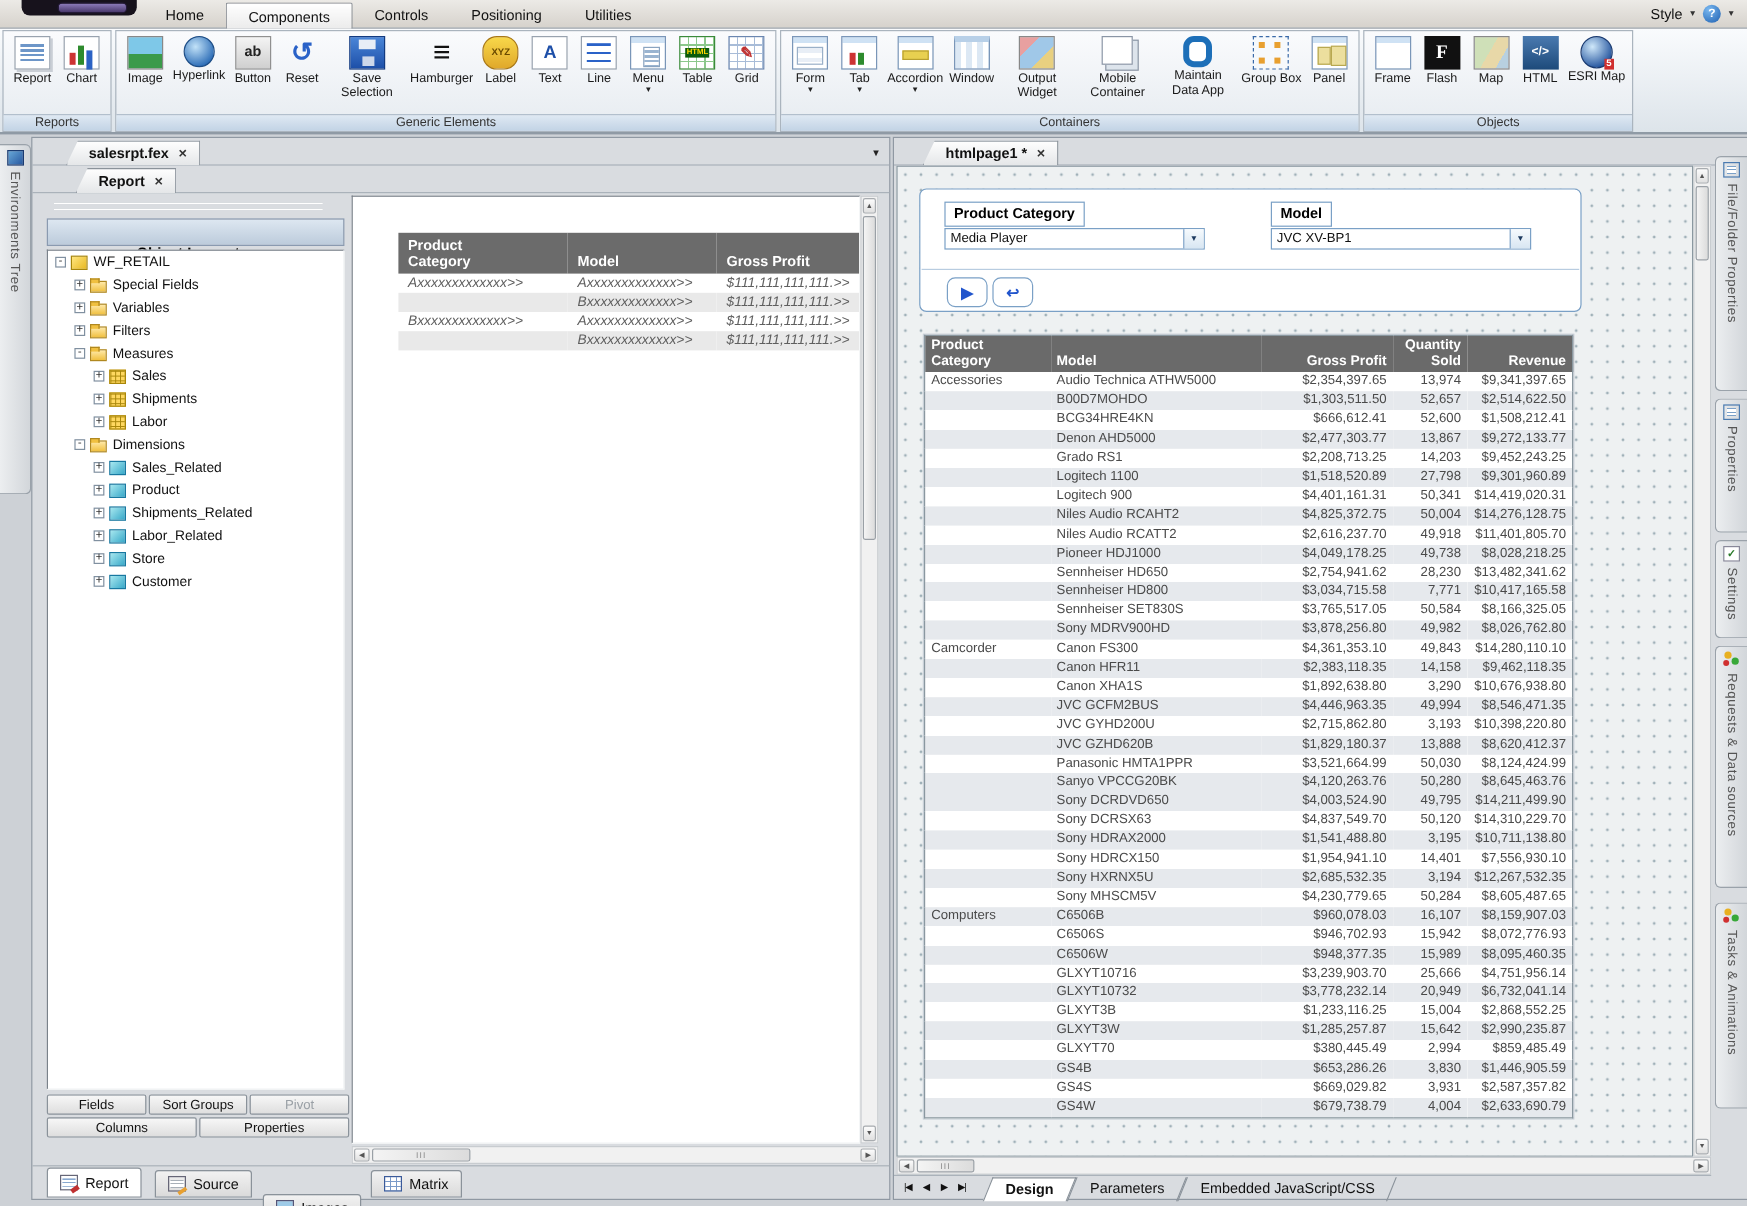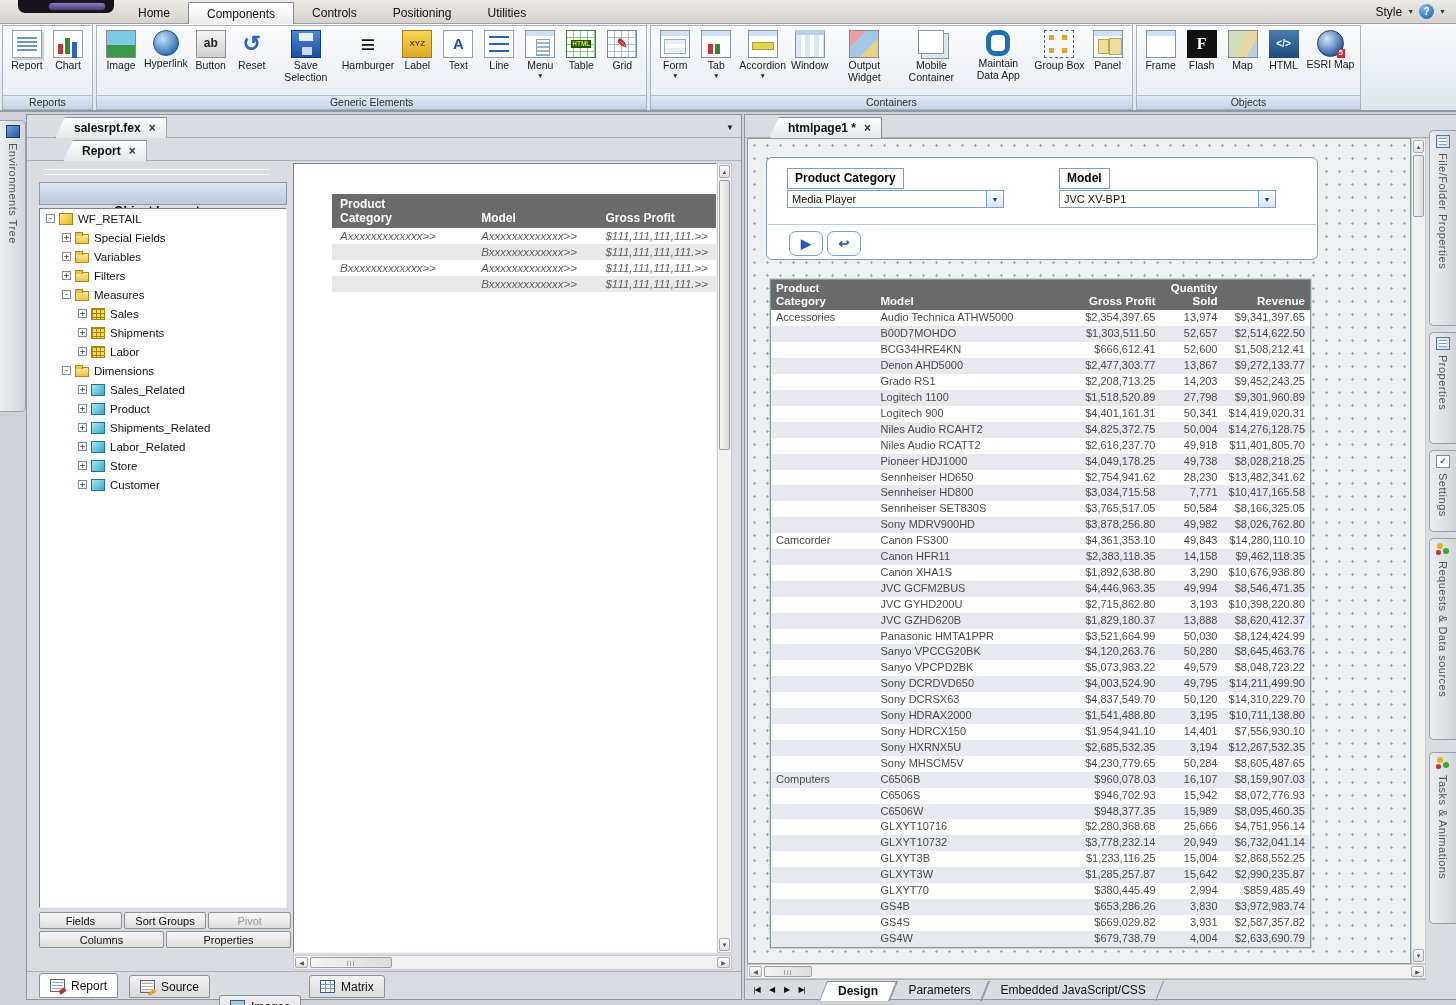--- a/index.html
+++ b/index.html
@@ -47,21 +47,21 @@
   .ic-chart::after  { content:""; position:absolute; left:11px; bottom:3px; width:5px; height:16px; background:#2e8b2e; box-shadow:7px 4px 0 #2b62c4; }
   .ic-image   { background:linear-gradient(#7ec8e8 0 55%,#3a9a4a 55%); border:1px solid #888; }
   .ic-hyperlink { width:26px; height:26px; border-radius:50%; border:1px solid #1d4d86;
     background:radial-gradient(circle at 9px 8px,#c2e2f8,#2f6fb8 75%); }
   .ic-button  { background:linear-gradient(#f4f4f4,#cfcfcf); border:1px solid #909090; color:#222; font-size:12px; }
   .ic-reset   { color:#2a62c8; font-size:22px; border:none; }
   .ic-save-selection { background:linear-gradient(#4a86d8,#1d4fa8); border:1px solid #123a80; }
   .ic-save-selection::before { content:""; position:absolute; top:2px; left:7px; right:7px; height:8px; background:#e8eef6; }
   .ic-save-selection::after  { content:""; position:absolute; bottom:2px; left:10px; width:10px; height:8px; background:#cdd8ea; }
   .ic-hamburger { color:#111; font-size:25px; }
-  .ic-label   { background:linear-gradient(#f8d84a,#e0a82a); border:1px solid #a87818; border-radius:0; color:#6a4a00; font-size:8px; }
+  .ic-label   { background:linear-gradient(#f8d84a,#e0a82a); border:1px solid #a87818; border-radius:12px; color:#6a4a00; font-size:8px; }
   .ic-text    { background:#fff; border:1px solid #98a2ae; color:#1d4fa8; font-size:15px; }
   .ic-line    { background:#fff; border:1px solid #98a2ae; }
   .ic-line::before { content:""; position:absolute; top:5px; bottom:4px; left:4px; right:4px;
     background:repeating-linear-gradient(#2a62c8 0 2px,transparent 2px 7px); }
   .ic-win, .ic-menu, .ic-form, .ic-tab, .ic-accordion, .ic-panel, .ic-frame
     { background:linear-gradient(#cfe2f4 0 5px,#fff 5px); border:1px solid #7a96b8; }
   .ic-menu::after { content:""; position:absolute; top:8px; right:4px; width:12px; height:15px;
     border:1px solid #8aa4c0; background:repeating-linear-gradient(#ffffff 0 2px,#9ab4d0 2px 4px); }
   .ic-table { background:#fff; border:1px solid #3a8a3a;
     background-image:repeating-linear-gradient(90deg,transparent 0 6px,#8cc88c 6px 7px),repeating-linear-gradient(transparent 0 6px,#8cc88c 6px 7px); }
@@ -739,27 +739,20 @@
               <td class="ar">50,030</td>
               <td class="ar">$8,124,424.99</td>
             </tr>
             <tr class="alt">
               <td class="al"></td>
               <td class="al">Sanyo VPCCG20BK</td>
               <td class="ar">$4,120,263.76</td>
               <td class="ar">50,280</td>
               <td class="ar">$8,645,463.76</td>
             </tr>
-            <tr>
-              <td class="al"></td>
-              <td class="al">Sanyo VPCPD2BK</td>
-              <td class="ar">$5,073,983.22</td>
-              <td class="ar">49,579</td>
-              <td class="ar">$8,048,723.22</td>
-            </tr>
             <tr class="alt">
               <td class="al"></td>
               <td class="al">Sony DCRDVD650</td>
               <td class="ar">$4,003,524.90</td>
               <td class="ar">49,795</td>
               <td class="ar">$14,211,499.90</td>
             </tr>
             <tr>
               <td class="al"></td>
               <td class="al">Sony DCRSX63</td>
@@ -812,21 +805,21 @@
             <tr class="alt">
               <td class="al"></td>
               <td class="al">C6506W</td>
               <td class="ar">$948,377.35</td>
               <td class="ar">15,989</td>
               <td class="ar">$8,095,460.35</td>
             </tr>
             <tr>
               <td class="al"></td>
               <td class="al">GLXYT10716</td>
-              <td class="ar">$2,280,368.68</td>
+              <td class="ar">$3,239,903.70</td>
               <td class="ar">25,666</td>
               <td class="ar">$4,751,956.14</td>
             </tr>
             <tr class="alt">
               <td class="al"></td>
               <td class="al">GLXYT10732</td>
               <td class="ar">$3,778,232.14</td>
               <td class="ar">20,949</td>
               <td class="ar">$6,732,041.14</td>
             </tr>
@@ -849,21 +842,21 @@
               <td class="al">GLXYT70</td>
               <td class="ar">$380,445.49</td>
               <td class="ar">2,994</td>
               <td class="ar">$859,485.49</td>
             </tr>
             <tr class="alt">
               <td class="al"></td>
               <td class="al">GS4B</td>
               <td class="ar">$653,286.26</td>
               <td class="ar">3,830</td>
-              <td class="ar">$3,972,983.74</td>
+              <td class="ar">$1,446,905.59</td>
             </tr>
             <tr>
               <td class="al"></td>
               <td class="al">GS4S</td>
               <td class="ar">$669,029.82</td>
               <td class="ar">3,931</td>
               <td class="ar">$2,587,357.82</td>
             </tr>
             <tr class="alt">
               <td class="al"></td>

